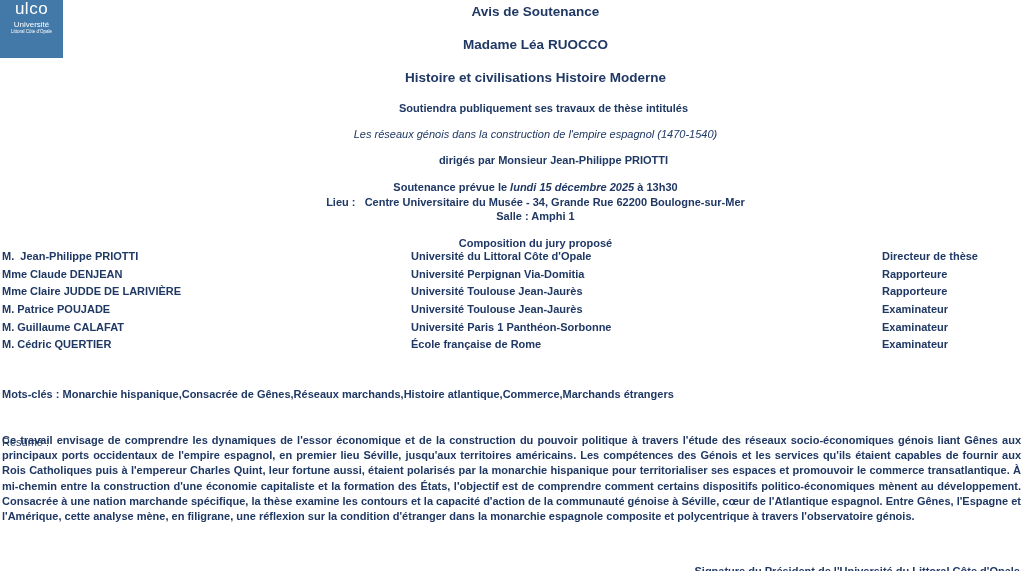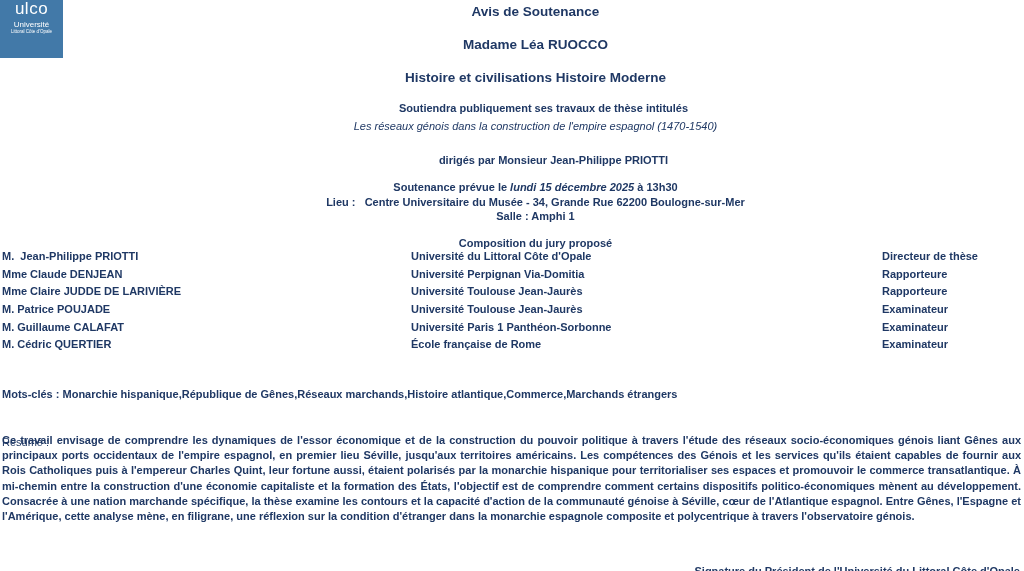--- a/index.html
+++ b/index.html
@@ -42,21 +42,21 @@
   <div class="logo">
     <div class="acronym">ulco</div>
     <div class="uniname">Université</div>
     <div class="subname">Littoral Côte d'Opale</div>
   </div>
 
   <div class="cline big" style="top:4px;">Avis de Soutenance</div>
   <div class="cline big" style="top:37px;">Madame Léa RUOCCO</div>
   <div class="cline big" style="top:70px;">Histoire et civilisations Histoire Moderne</div>
   <div class="cline small" style="top:102px;padding-left:16px;">Soutiendra publiquement ses travaux de thèse intitulés</div>
-  <div class="cline small italic" style="top:120px;">Les réseaux génois dans la construction de l'empire espagnol (1470-1540)</div>
+  <div class="cline small italic" style="top:128px;">Les réseaux génois dans la construction de l'empire espagnol (1470-1540)</div>
   <div class="cline small" style="top:154px;padding-left:36px;">dirigés par Monsieur Jean-Philippe PRIOTTI</div>
 
   <div class="cline small" style="top:181px;"><span>Soutenance prévue le </span><span class="bolditalic">lundi 15 décembre 2025</span><span> à 13h30</span></div>
 
   <div class="cline small" style="top:196px;">Lieu :&nbsp;&nbsp; Centre Universitaire du Musée - 34, Grande Rue 62200 Boulogne-sur-Mer</div>
   <div class="cline small" style="top:210px;">Salle : Amphi 1</div>
   <div class="cline small" style="top:237px;">Composition du jury proposé</div>
 
   <div class="jury-table">
     <div class="jury-row">
@@ -84,20 +84,20 @@
       <span>Université Paris 1 Panthéon-Sorbonne</span>
       <span>Examinateur</span>
     </div>
     <div class="jury-row">
       <span>M. Cédric QUERTIER</span>
       <span>École française de Rome</span>
       <span>Examinateur</span>
     </div>
   </div>
 
-  <div class="keywords">Mots-clés : Monarchie hispanique,République de Gênes,Réseaux marchands,Histoire atlantique,Commerce,Marchands étrangers</div>
+  <div class="keywords">Mots-clés : Monarchie hispanique,Consacrée de Gênes,Réseaux marchands,Histoire atlantique,Commerce,Marchands étrangers</div>
 
   <div class="abstract-label">Résumé :</div>
   <div class="abstract-text">Ce travail envisage de comprendre les dynamiques de l'essor économique et de la construction du pouvoir politique à travers l'étude des réseaux socio-économiques génois liant Gênes aux principaux ports occidentaux de l'empire espagnol, en premier lieu Séville, jusqu'aux territoires américains. Les compétences des Génois et les services qu'ils étaient capables de fournir aux Rois Catholiques puis à l'empereur Charles Quint, leur fortune aussi, étaient polarisés par la monarchie hispanique pour territorialiser ses espaces et promouvoir le commerce transatlantique. À mi-chemin entre la construction d'une économie capitaliste et la formation des États, l'objectif est de comprendre comment certains dispositifs politico-économiques mènent au développement. Consacrée à une nation marchande spécifique, la thèse examine les contours et la capacité d'action de la communauté génoise à Séville, cœur de l'Atlantique espagnol. Entre Gênes, l'Espagne et l'Amérique, cette analyse mène, en filigrane, une réflexion sur la condition d'étranger dans la monarchie espagnole composite et polycentrique à travers l'observatoire génois.</div>
 
   <div class="signature">Signature du Président de l'Université du Littoral Côte d'Opale</div>
 
 </div>
 
 </body></html>

